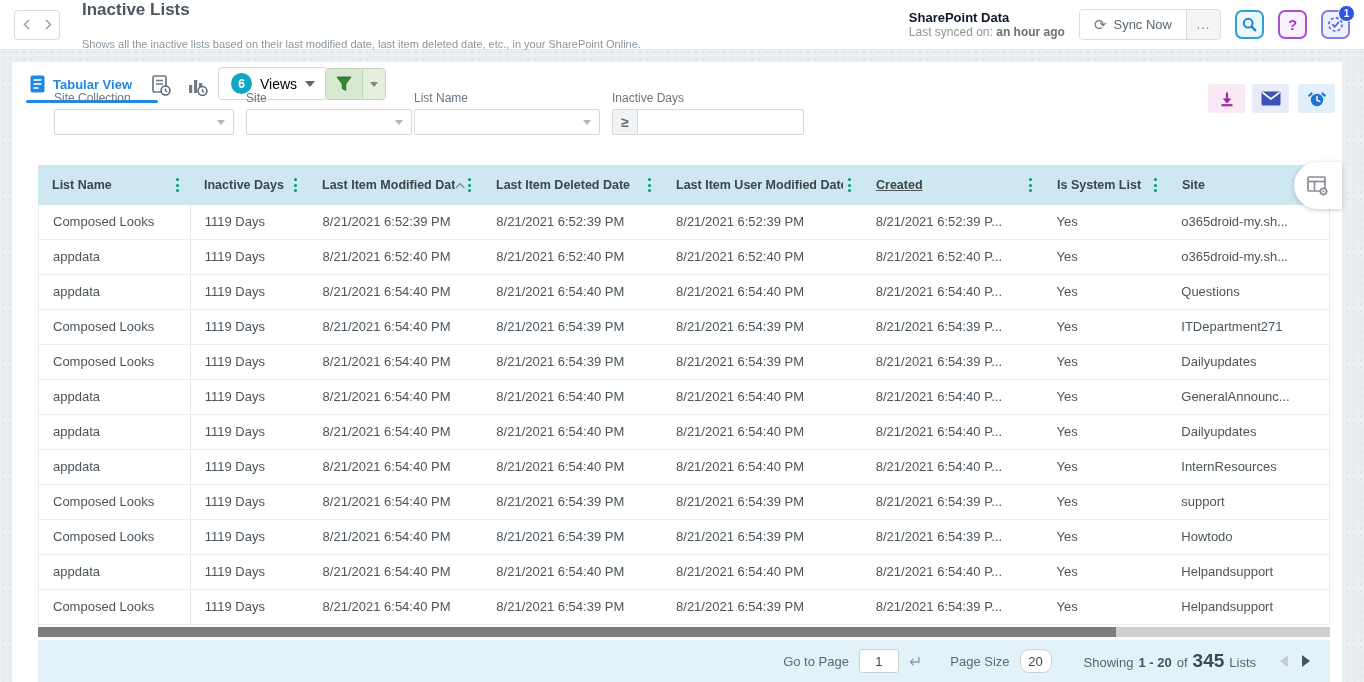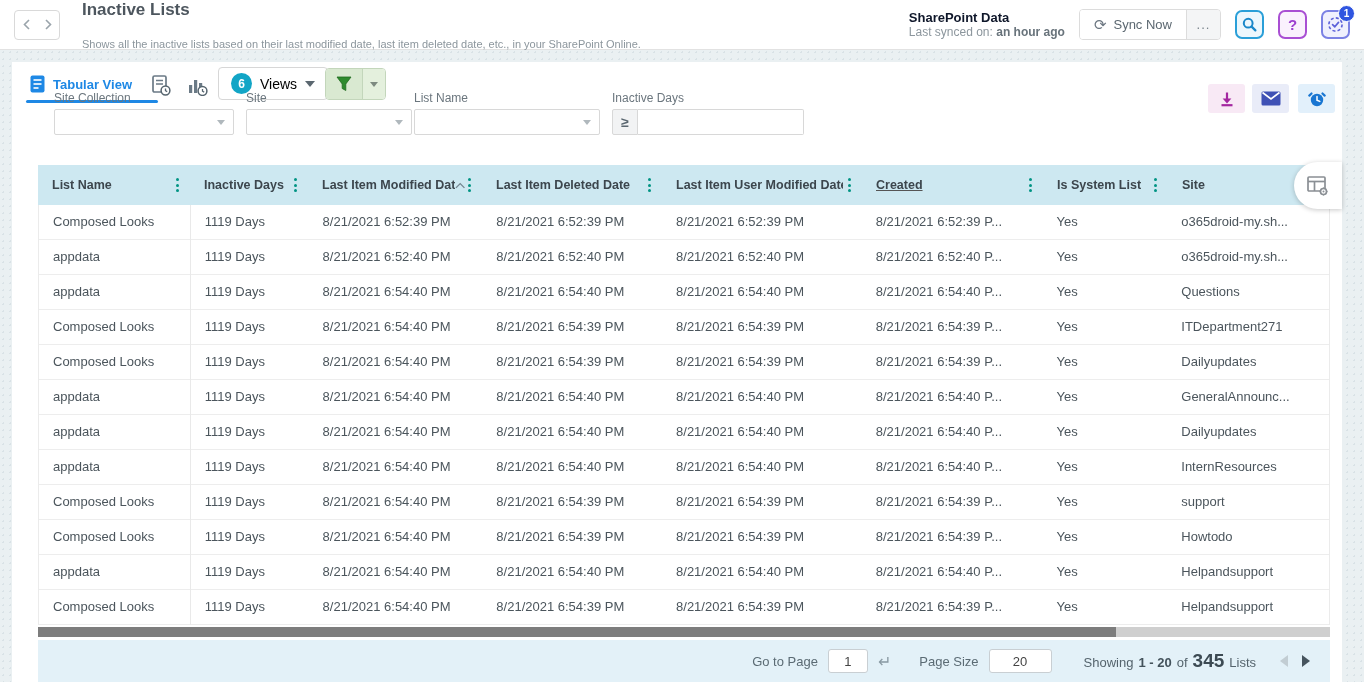--- a/index.html
+++ b/index.html
@@ -464,21 +464,21 @@
 
   <div class="hscroll">
     <div class="hscroll-thumb"></div>
   </div>
 
   <div class="pager">
     <span class="pager-label">Go to Page</span>
     <input class="pager-input" value="1" style="">
     <span class="enter-glyph">↵</span>
     <span class="pager-label">Page Size</span>
-    <input class="pager-input" style="width: 63px;" value="20">
+    <input class="pager-input" style="width: 32px; border-radius: 9px;" value="20">
     <span class="showing">
       <span>Showing</span>
       <b>1 - 20</b>
       <span>of</span>
       <span class="total">345</span>
       <span>Lists</span>
     </span>
     <span class="pg-arrows">
       <span class="tri tri-left"></span>
       <span class="tri tri-right"></span>

